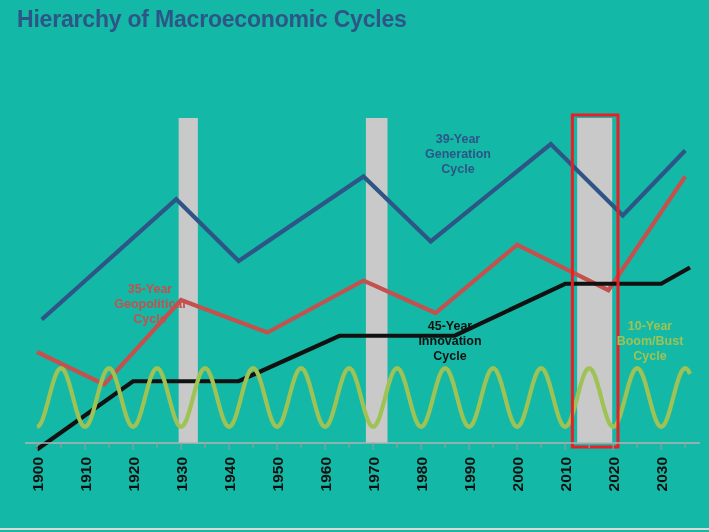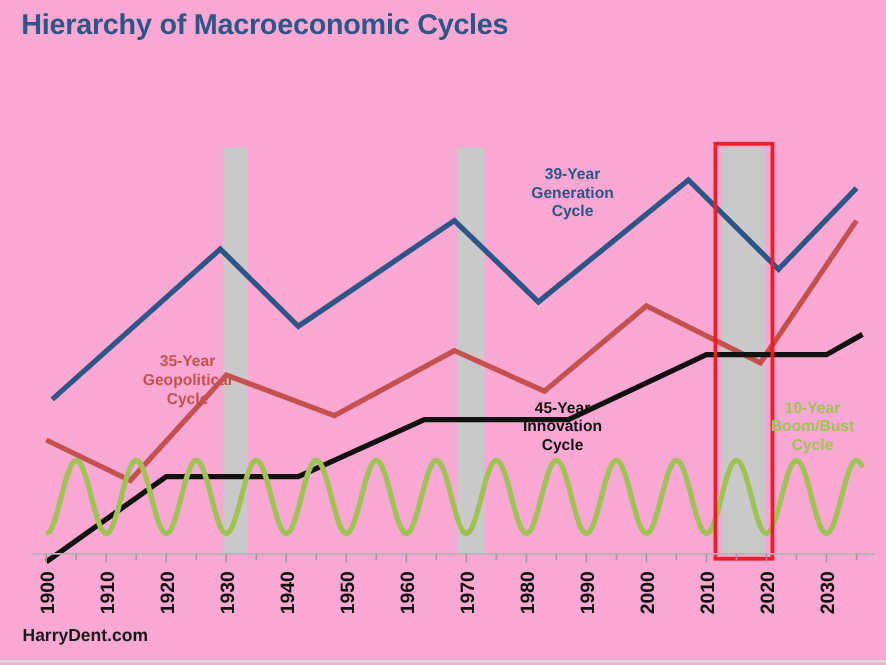--- a/index.html
+++ b/index.html
@@ -12,21 +12,21 @@
     height: 532px;
     overflow: hidden;
     font-family: "Liberation Sans", sans-serif;
     position: relative;
   }
   #root {
     position: absolute;
     left: 0; top: 0;
     width: 709px;
     height: 532px;
-    background: #f9a8d4;
+    background: #14b8a6;
   }
   .title {
     position: absolute;
     left: 17px;
     top: 6px;
     font-size: 23px;
     font-weight: bold;
     color: #2d5586;
     letter-spacing: -0.2px;
     white-space: nowrap;
@@ -162,15 +162,14 @@
           <text x="450" y="360" class="ann" fill="#111111" text-anchor="middle">Cycle</text>
         </g>
         <g>
           <text x="650" y="330" class="ann" fill="#9fc255" text-anchor="middle">10-Year</text>
           <text x="650" y="345" class="ann" fill="#9fc255" text-anchor="middle">Boom/Bust</text>
           <text x="650" y="360" class="ann" fill="#9fc255" text-anchor="middle">Cycle</text>
         </g>
       </g>
   </svg>
 
-  <div class="footer">HarryDent.com</div>
   <div class="bottom-rule"></div>
 </div>
 
 </body></html>

